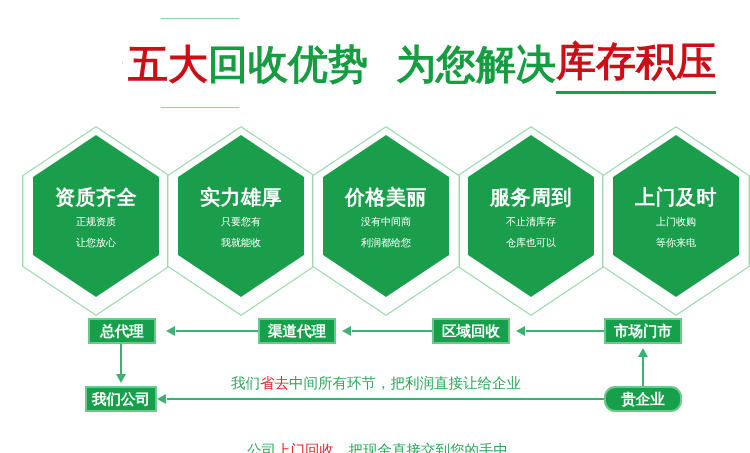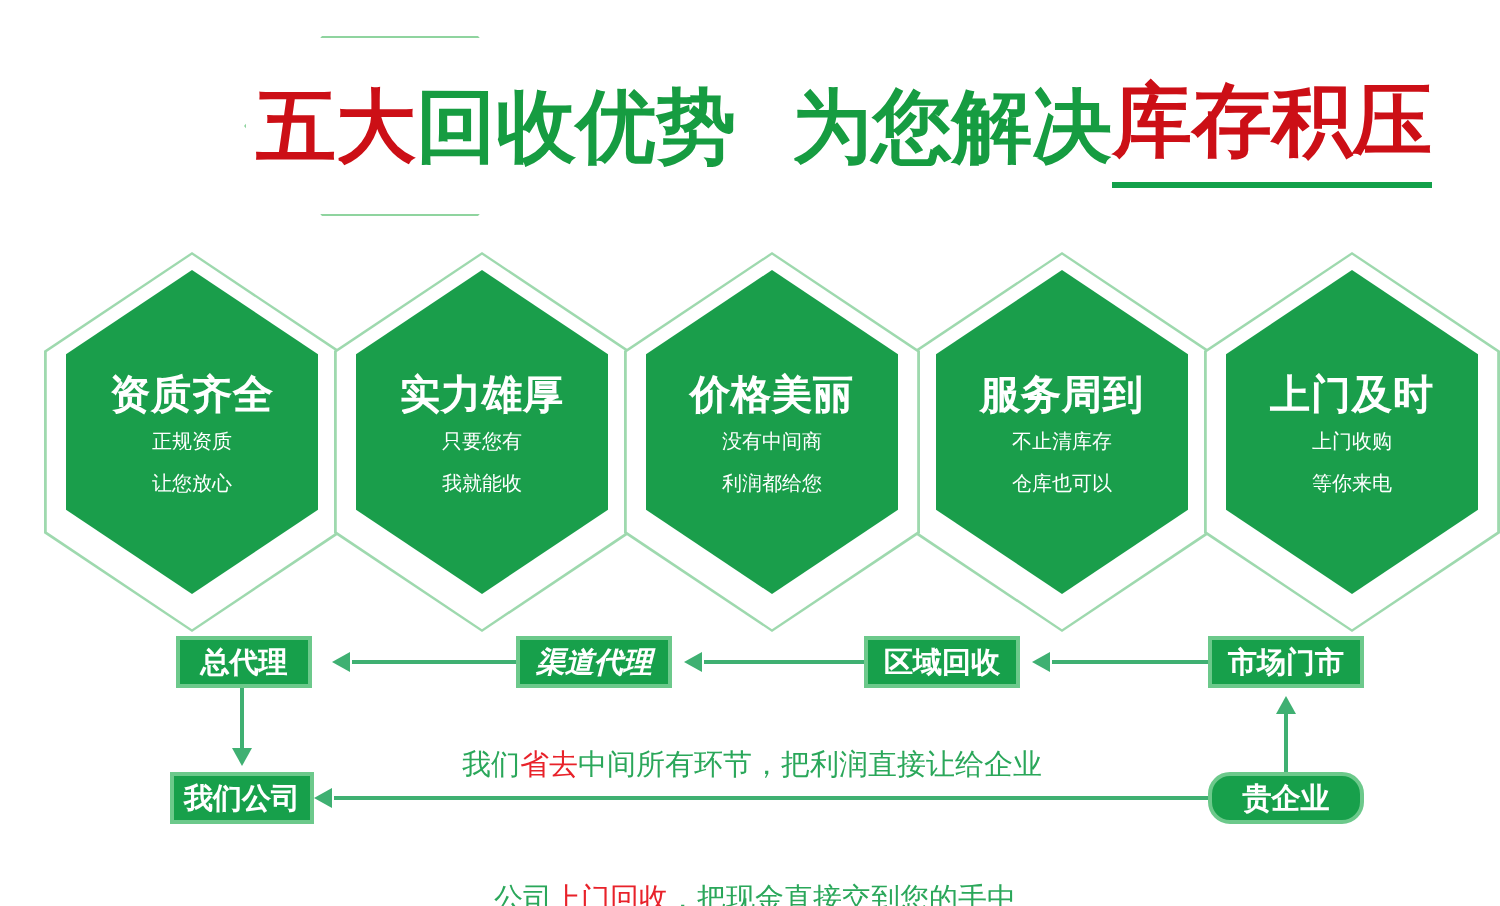--- a/index.html
+++ b/index.html
@@ -191,21 +191,21 @@
       <div class="hex-sub">上门收购</div>
       <div class="hex-sub">等你来电</div>
     </div>
   </div>
 
 </div>
 
 <div id="flow">
 
   <div class="fbox" style="left:88px;  top:12px; width:68px;">总代理</div>
-  <div class="fbox" style="left:258px; top:12px; width:78px;font-style:italic;">渠道代理</div>
+  <div class="fbox" style="left:258px; top:12px; width:78px;">渠道代理</div>
   <div class="fbox" style="left:432px; top:12px; width:78px;">区域回收</div>
   <div class="fbox" style="left:85px;  top:80px; width:72px;">我们公司</div>
 
   <div class="fbox" style="left:604px; top:12px; width:78px;">市场门市</div>
   <div class="fbox" style="left:604px; top:80px; width:78px;border-radius:11px;">贵企业</div>
 
   <div class="hline" style="left:176px; top:24px; width:82px;"></div>
   <div class="arr-left" style="left:166px; top:19.5px;"></div>
 
   <div class="hline" style="left:352px; top:24px; width:80px;"></div>

